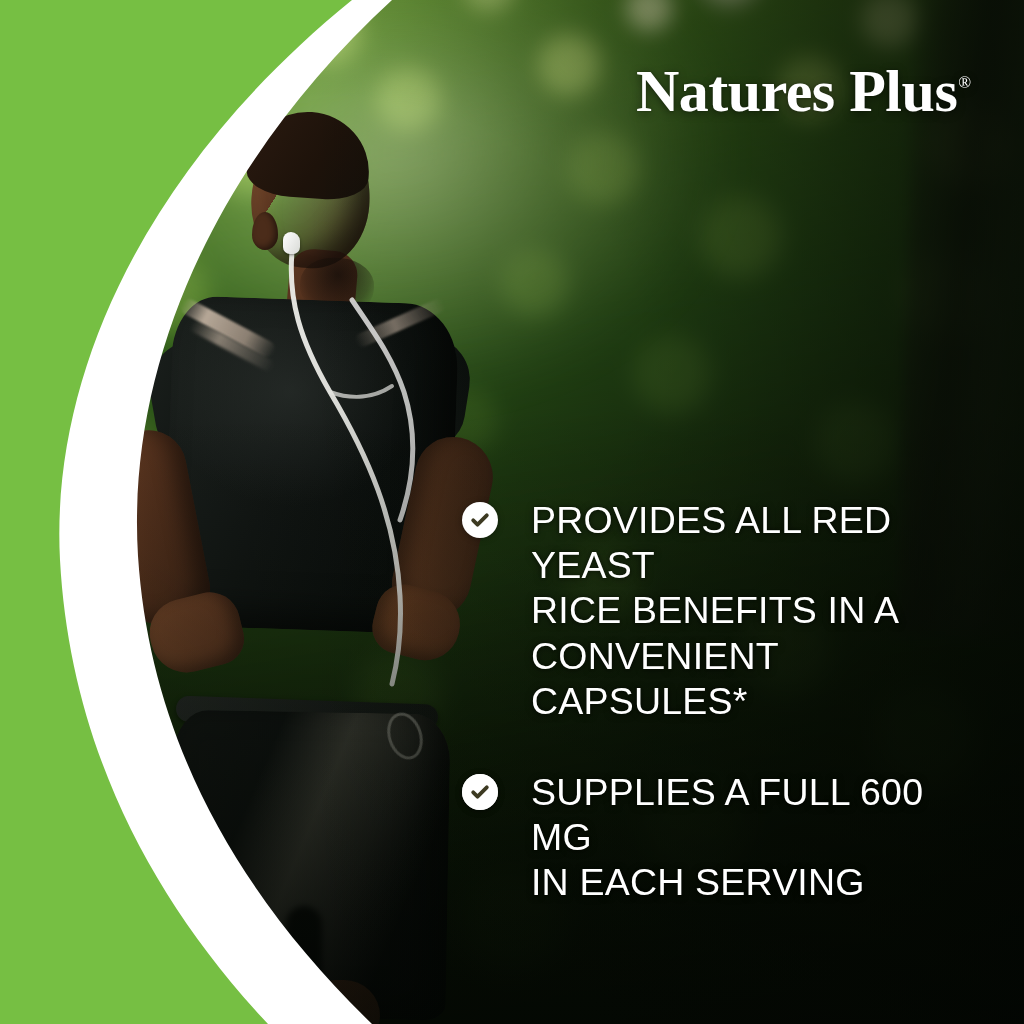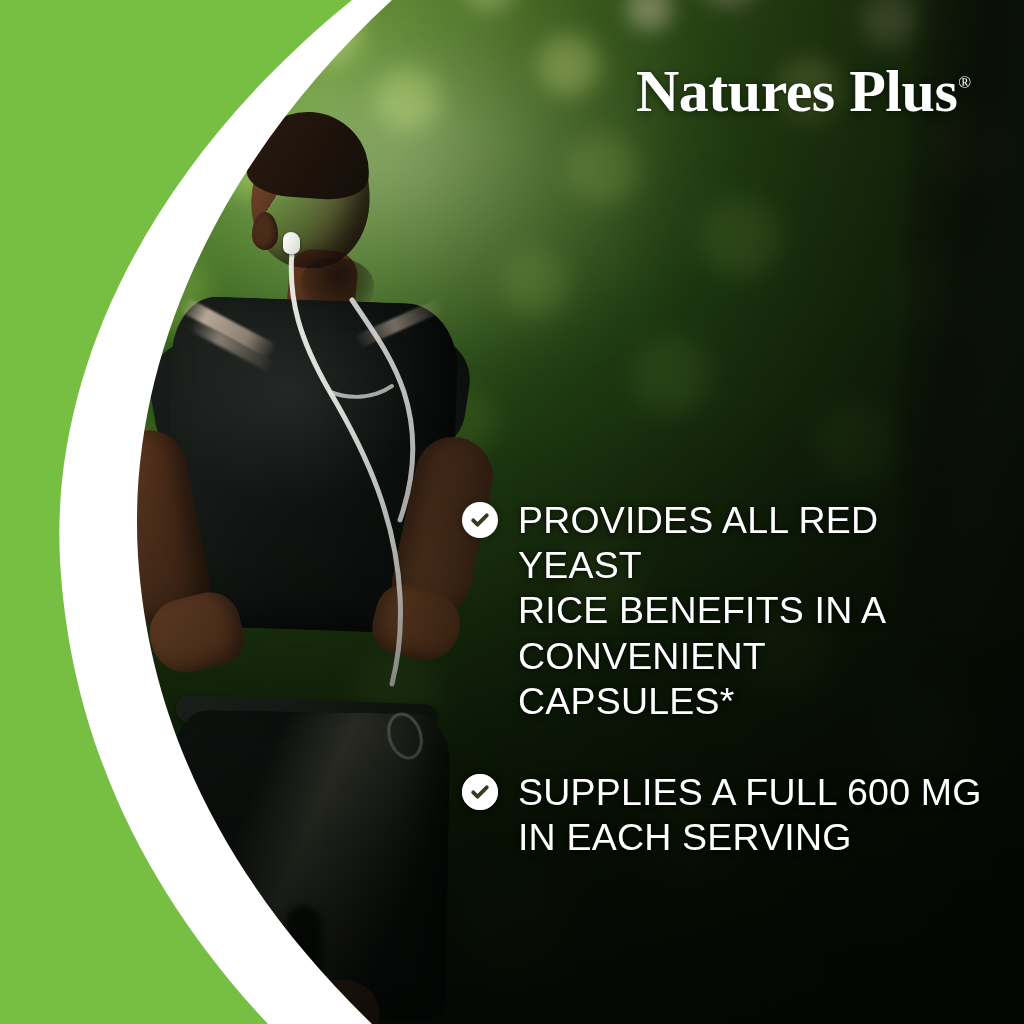--- a/index.html
+++ b/index.html
@@ -288,20 +288,21 @@
   .bullet-text {
     color:#ffffff;
     font-family:"Liberation Sans", sans-serif;
     font-size:37.5px;
     font-weight:400;
     line-height:1.205;
     letter-spacing:.2px;
     text-transform:uppercase;
     text-shadow:0 1px 7px rgba(0,0,0,.55), 0 0 3px rgba(0,0,0,.40);
     white-space:pre-line;
+    margin-left:13px;
   }
 </style>
 </head>
 <body>
 
 <div id="banner">
 
   <div class="photo">
     <div class="canopy"></div>
     <div class="sun-haze"></div>

